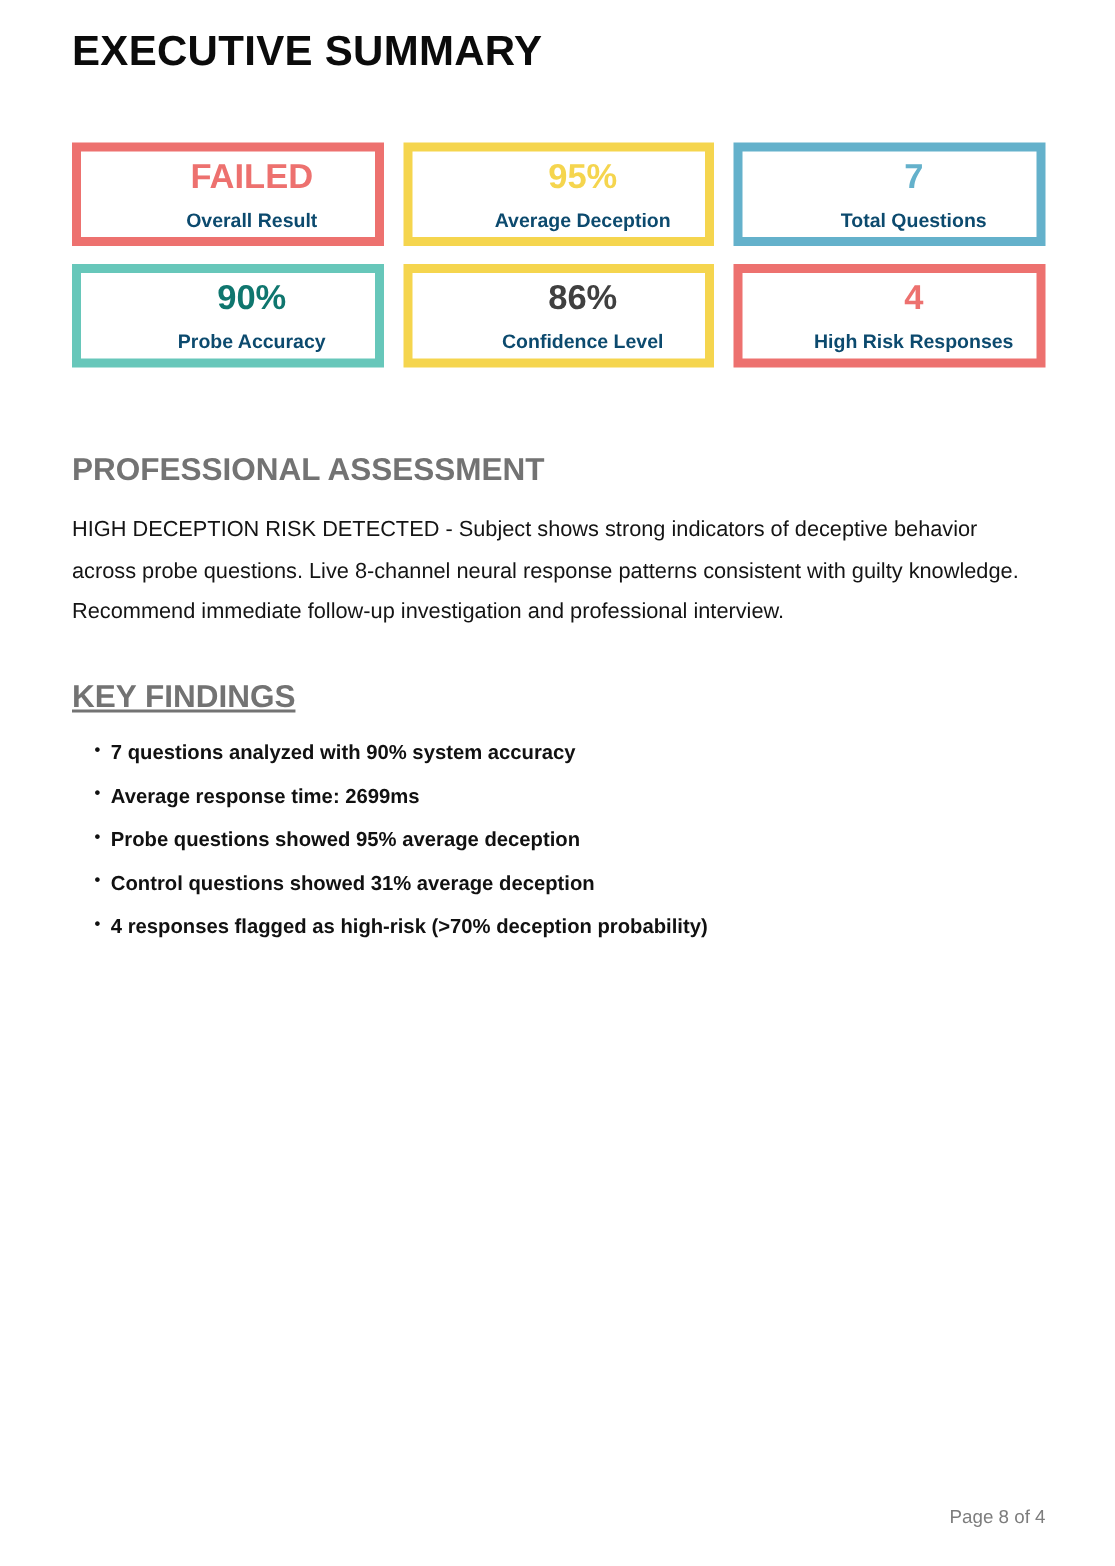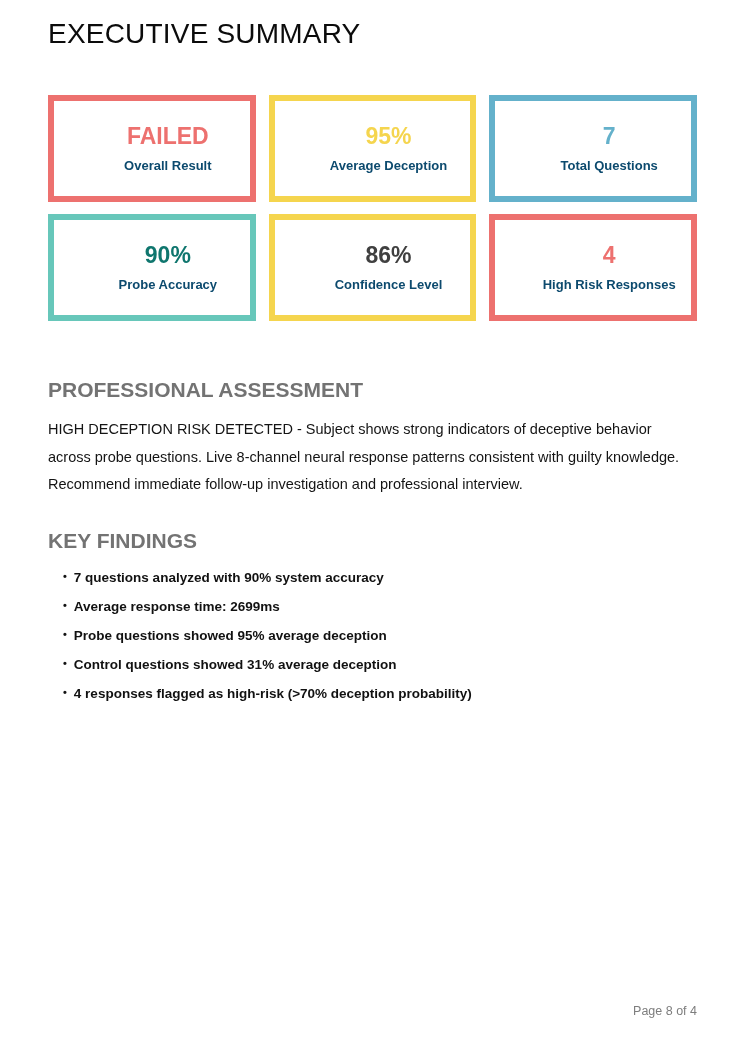--- a/index.html
+++ b/index.html
@@ -11,34 +11,34 @@
     font-family: "Liberation Sans", sans-serif;
     color: #111111;
     overflow: hidden;
   }
   .page { position: absolute; inset: 0; background: #ffffff; }
   .content { padding: 0 46px 0 48px; }
 
   .doc-title {
     margin-top: 18px;
     font-size: 28px;
-    font-weight: normal;
+    font-weight: bold;
     letter-spacing: 0.2px;
     color: #0b0b0b;
   }
 
   .cards {
     margin-top: 45px;
     display: grid;
     grid-template-columns: repeat(3, 1fr);
     column-gap: 13px;
     row-gap: 12px;
   }
   .card {
-    height: 107px;
+    height: 69px;
     border: 6px solid #cccccc;
     background: #ffffff;
     display: flex;
     flex-direction: column;
     align-items: center;
     justify-content: center;
     gap: 11px;
     text-align: center;
     padding-left: 32px;
   }
@@ -61,21 +61,21 @@
   }
   .assessment-heading { margin-top: 57px; }
   .assessment-body {
     margin-top: 14px;
     font-size: 14.5px;
     line-height: 27.5px;
     color: #141414;
     max-width: 650px;
   }
 
-  .findings-heading { margin-top: 30px; }
+  .findings-heading { margin-top: 30px; text-decoration: underline; }
   .findings-list {
     margin-top: 18px;
     list-style: none;
     padding-left: 15px;
   }
   .findings-list li {
     font-size: 13.5px;
     font-weight: bold;
     color: #111111;
     line-height: 1;

